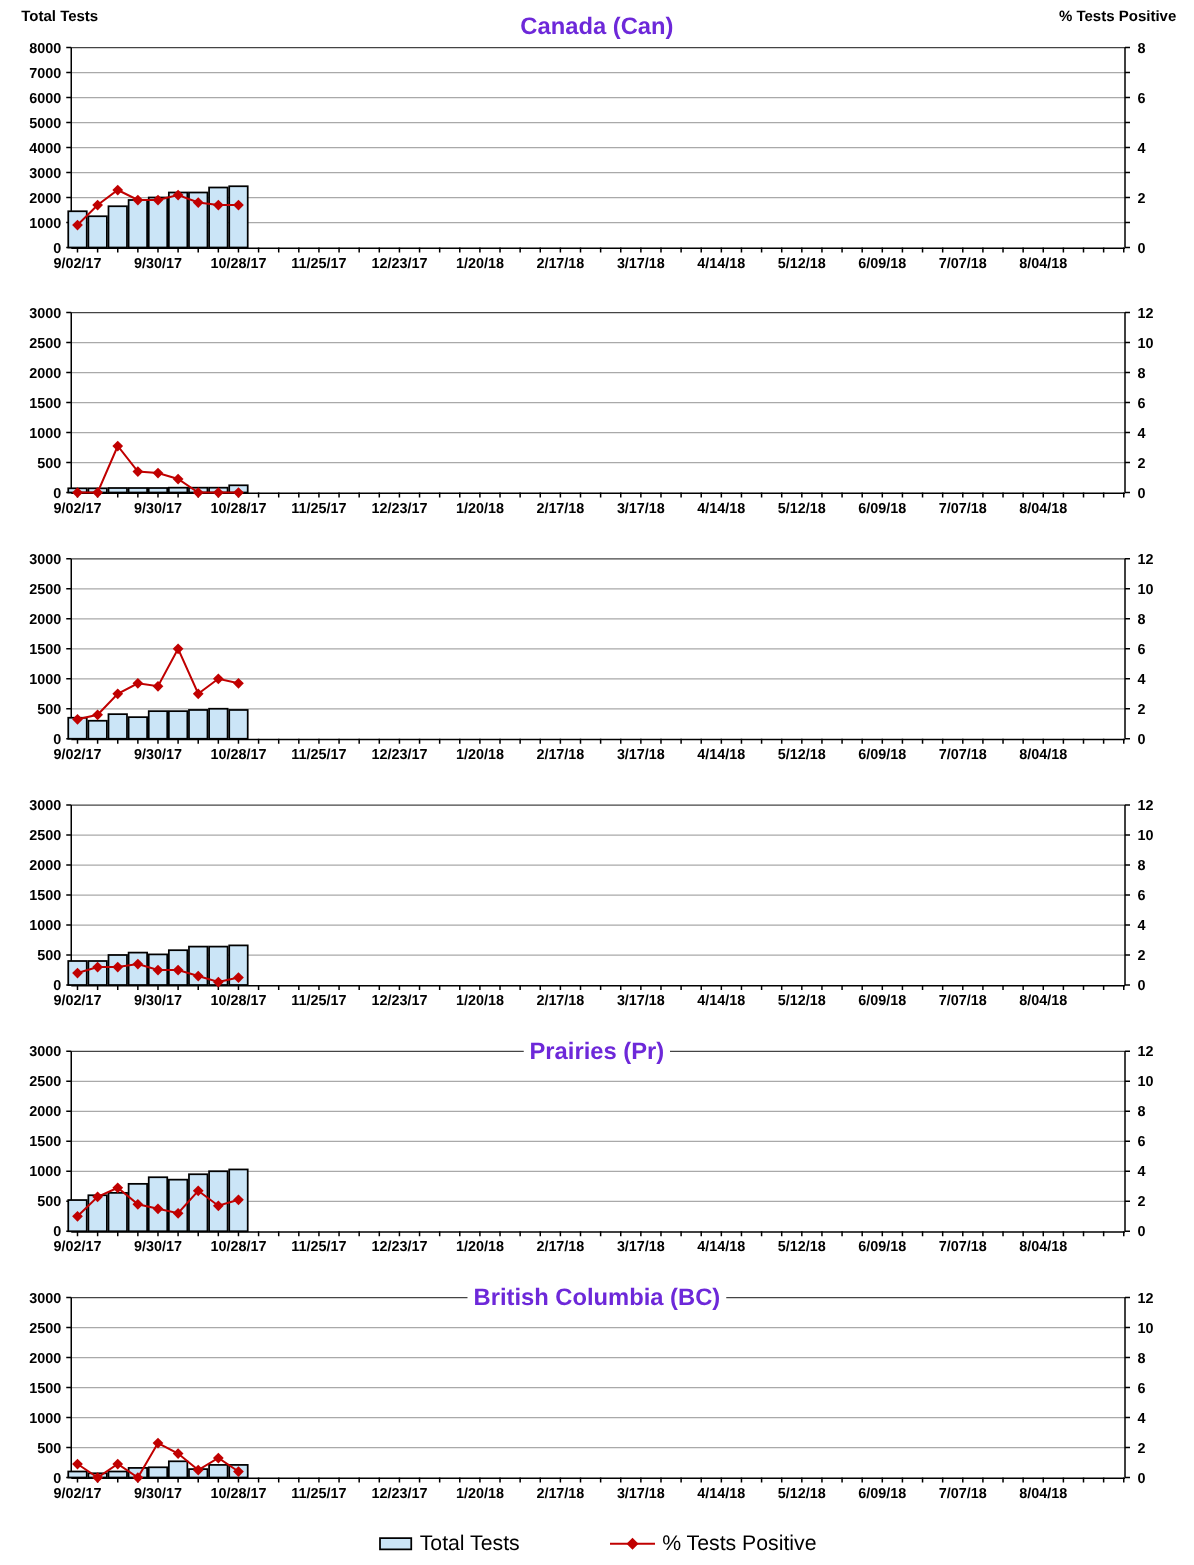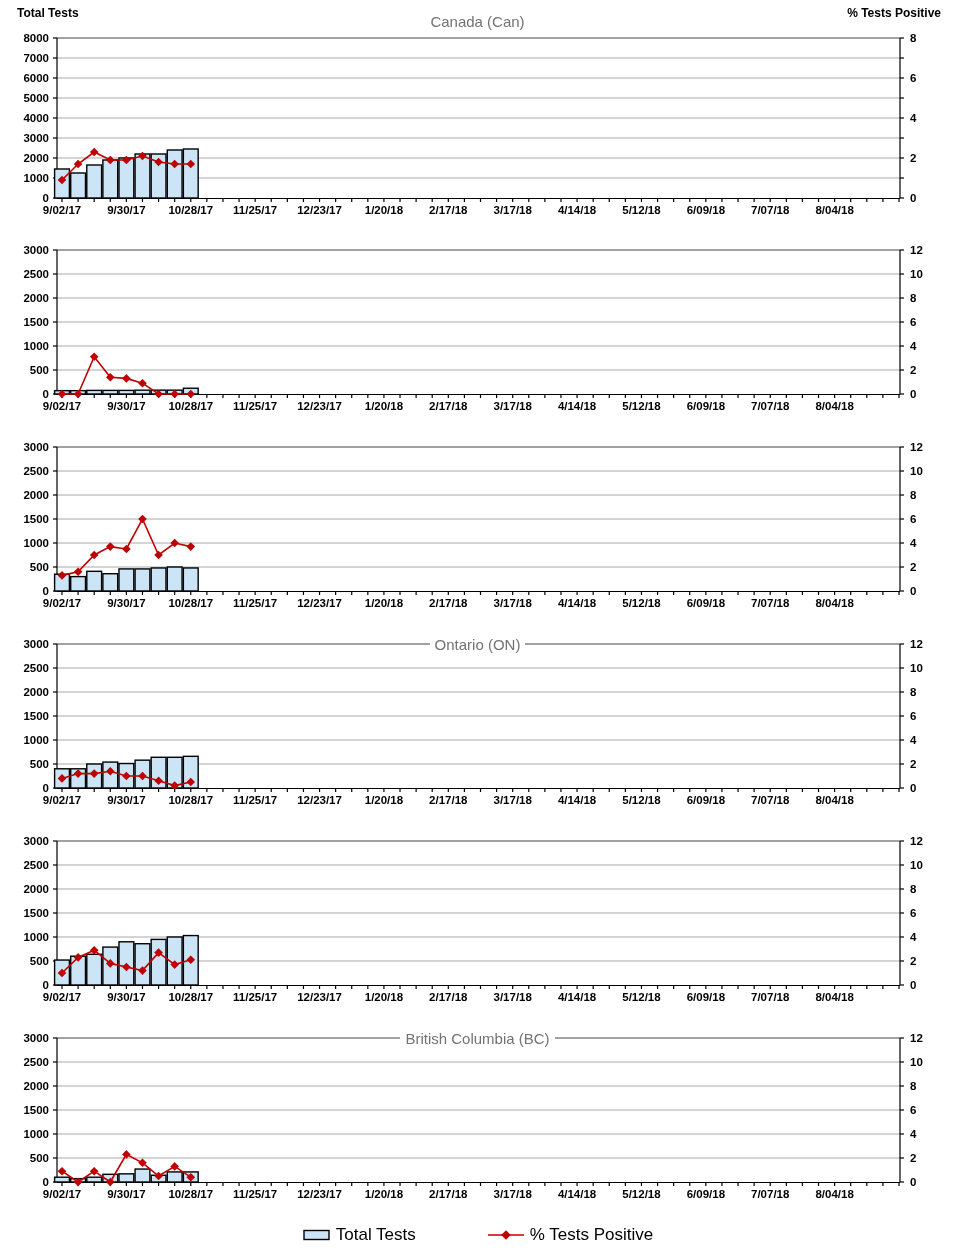--- a/index.html
+++ b/index.html
@@ -2,21 +2,21 @@
 <html><head>
 <meta charset="utf-8">
 <style>
   html,body{margin:0;padding:0;background:#fff;}
   body{width:955px;height:1252px;font-family:"Liberation Sans",sans-serif;position:relative;}
   .panel{position:relative;width:955px;}
   .panel svg{display:block;}
   .hdr-left{position:absolute;top:6px;left:17px;font-size:12px;font-weight:bold;color:#000;}
   .hdr-right{position:absolute;top:6px;right:14px;font-size:12px;font-weight:bold;color:#000;}
   .title{position:absolute;left:0;width:100%;text-align:center;pointer-events:none;}
-  .title span{display:inline-block;font-size:15px;font-weight:normal;color:#737373;background:#fff;padding:0 5px;line-height:17px;}
+  .title span{display:inline-block;font-size:19px;font-weight:bold;color:#6d28d9;background:#fff;padding:0 5px;line-height:17px;}
   .title-top{top:13px;}
   .title-overlap{top:10px;}
   .legend{height:35px;display:flex;justify-content:center;align-items:center;gap:70px;}
   .legend-item{display:flex;align-items:center;gap:4px;}
   .legend-item .lbl{font-size:17px;color:#000;}
 </style>
 </head>
 <body>
 
 <div class="panel">
@@ -451,21 +451,20 @@
         <path d="M126.38461538461539 115.7 L130.6846153846154 120 L126.38461538461539 124.3 L122.08461538461539 120 Z" fill="#C00000"></path>
         <path d="M142.48076923076923 85.7 L146.78076923076924 90 L142.48076923076923 94.3 L138.18076923076922 90 Z" fill="#C00000"></path>
         <path d="M158.5769230769231 121.7 L162.8769230769231 126 L158.5769230769231 130.3 L154.27692307692308 126 Z" fill="#C00000"></path>
         <path d="M174.67307692307693 109.7 L178.97307692307695 114 L174.67307692307693 118.3 L170.37307692307692 114 Z" fill="#C00000"></path>
         <path d="M190.76923076923077 113.3 L195.06923076923078 117.6 L190.76923076923077 121.89999999999999 L186.46923076923076 117.6 Z" fill="#C00000"></path>
       </g>
     </svg>
 </div>
 
 <div class="panel">
-  <div class="title title-overlap"><span>Ontario (ON)</span></div>
   <svg width="955" height="197">
       <g>
         <line x1="57" y1="138" x2="900" y2="138" stroke="#A9A9A9" stroke-width="1"></line>
         <line x1="57" y1="114" x2="900" y2="114" stroke="#A9A9A9" stroke-width="1"></line>
         <line x1="57" y1="90" x2="900" y2="90" stroke="#A9A9A9" stroke-width="1"></line>
         <line x1="57" y1="66" x2="900" y2="66" stroke="#A9A9A9" stroke-width="1"></line>
         <line x1="57" y1="42" x2="900" y2="42" stroke="#A9A9A9" stroke-width="1"></line>
       </g>
       <g>
         <line x1="57" y1="18" x2="900" y2="18" stroke="#444" stroke-width="1"></line>
@@ -595,20 +594,21 @@
         <path d="M126.38461538461539 145.7 L130.6846153846154 150 L126.38461538461539 154.3 L122.08461538461539 150 Z" fill="#C00000"></path>
         <path d="M142.48076923076923 145.7 L146.78076923076924 150 L142.48076923076923 154.3 L138.18076923076922 150 Z" fill="#C00000"></path>
         <path d="M158.5769230769231 150.5 L162.8769230769231 154.8 L158.5769230769231 159.10000000000002 L154.27692307692308 154.8 Z" fill="#C00000"></path>
         <path d="M174.67307692307693 155.29999999999998 L178.97307692307695 159.6 L174.67307692307693 163.9 L170.37307692307692 159.6 Z" fill="#C00000"></path>
         <path d="M190.76923076923077 151.7 L195.06923076923078 156 L190.76923076923077 160.3 L186.46923076923076 156 Z" fill="#C00000"></path>
       </g>
     </svg>
 </div>
 
 <div class="panel">
+  <div class="title title-overlap"><span>Prairies (Pr)</span></div>
   <svg width="955" height="197">
       <g>
         <line x1="57" y1="138" x2="900" y2="138" stroke="#A9A9A9" stroke-width="1"></line>
         <line x1="57" y1="114" x2="900" y2="114" stroke="#A9A9A9" stroke-width="1"></line>
         <line x1="57" y1="90" x2="900" y2="90" stroke="#A9A9A9" stroke-width="1"></line>
         <line x1="57" y1="66" x2="900" y2="66" stroke="#A9A9A9" stroke-width="1"></line>
         <line x1="57" y1="42" x2="900" y2="42" stroke="#A9A9A9" stroke-width="1"></line>
       </g>
       <g>
         <line x1="57" y1="18" x2="900" y2="18" stroke="#444" stroke-width="1"></line>

